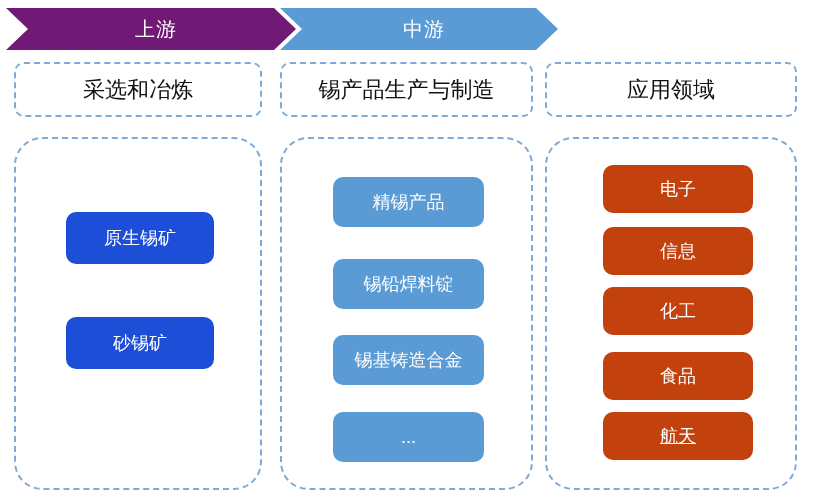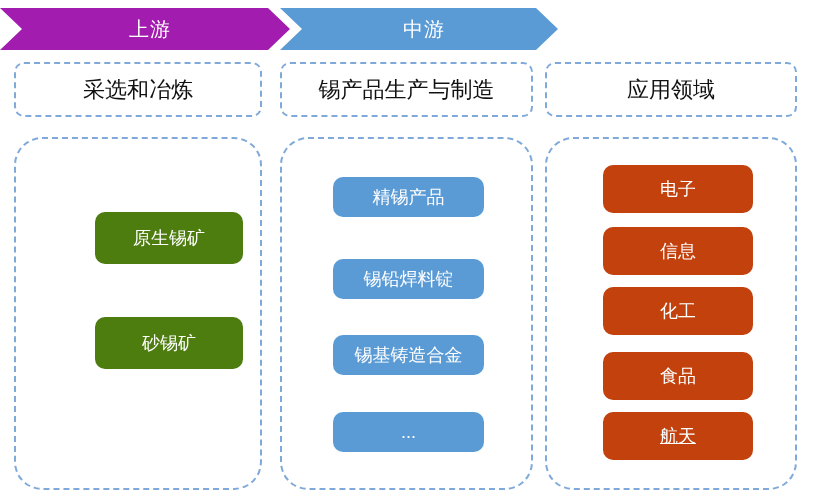--- a/index.html
+++ b/index.html
@@ -6,21 +6,21 @@
   body{font-family:"Liberation Sans","DejaVu Sans",sans-serif;}
   .canvas{position:relative;width:816px;height:503px;background:#ffffff;overflow:hidden;}
 
   
   .arrow{
     position:absolute;top:8px;height:42px;
     display:flex;align-items:center;justify-content:center;
     color:#ffffff;font-size:20px;letter-spacing:1px;
     clip-path:polygon(0 0, calc(100% - 22px) 0, 100% 50%, calc(100% - 22px) 100%, 0 100%, 22px 50%);
   }
-  .arrow-0{left:0;width:290px;background:#a21caf;}
+  .arrow-0{left:6px;width:290px;background:#701a75;}
   .arrow-1{left:280px;width:278px;background:#5b9bd5;}
   .arrow-2{left:548px;width:264px;background:#4472c4;}
   .arrow .lbl{padding-left:10px;}
 
   
   .title-box{
     position:absolute;top:62px;height:55px;box-sizing:border-box;
     border:2px dashed #7ea9d9;border-radius:10px;
     display:flex;align-items:center;justify-content:center;
     color:#111111;font-size:22px;background:#ffffff;
@@ -37,22 +37,22 @@
   .cont-0{left:14px;width:248px;}
   .cont-1{left:280px;width:253px;}
   .cont-2{left:545px;width:252px;}
 
   
   .item{
     position:absolute;box-sizing:border-box;border-radius:10px;
     display:flex;align-items:center;justify-content:center;
     color:#ffffff;font-size:18px;
   }
-  .cont-0 .item{left:50px;width:148px;height:52px;background:#4d7c0f;margin-left:29px;}
-  .cont-1 .item{left:51px;width:151px;height:40px;background:#5b9bd5;}
+  .cont-0 .item{left:50px;width:148px;height:52px;background:#1d4ed8;}
+  .cont-1 .item{left:51px;width:151px;height:50px;background:#5b9bd5;}
   .cont-2 .item{left:56px;width:150px;height:48px;background:#c2410c;}
 
   .c0-i0{top:73px;}  .c0-i1{top:178px;}
   .c1-i0{top:38px;}  .c1-i1{top:120px;} .c1-i2{top:196px;} .c1-i3{top:273px;}
   .c2-i0{top:26px;}  .c2-i1{top:88px;}  .c2-i2{top:148px;} .c2-i3{top:213px;} .c2-i4{top:273px;text-decoration:underline;}
 </style>
 </head>
 <body>
 
 <div class="canvas">

